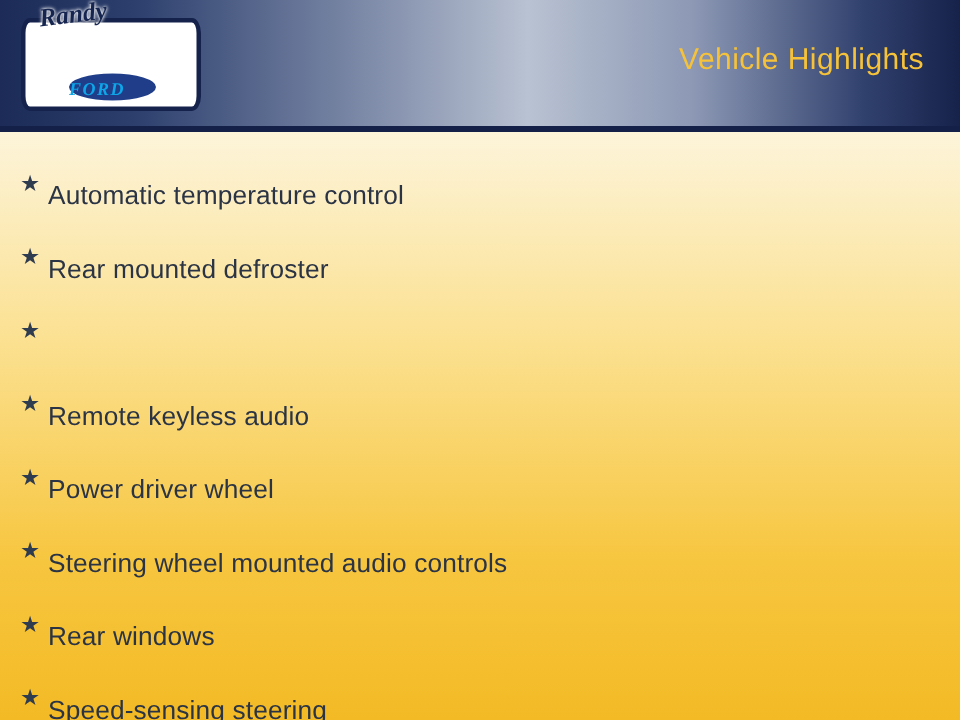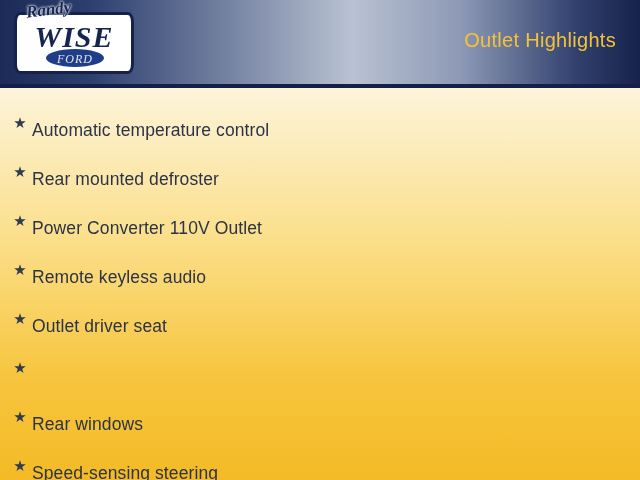--- a/index.html
+++ b/index.html
@@ -98,26 +98,26 @@
     background: #1f3d88;
     border: 2px solid #ffffff;
     border-radius: 50%;
     box-sizing: border-box;
   }
   .logo-ford-text {
     position: absolute;
     left: 0;
     top: 3px;
     width: 58px;
-    text-align: center;
+    text-align: left;
     font-family: "Liberation Serif", serif;
     font-style: italic;
-    font-weight: normal;
+    font-weight: bold;
     font-size: 12px;
-    color: #e5e5e5;
+    color: #0ea5e9;
     letter-spacing: 1px;
   }
   
   .features {
     position: absolute;
     left: 0;
     top: 88px;
     width: 640px;
     padding-top: 10px;
     box-sizing: border-box;
@@ -144,59 +144,58 @@
   }
 </style>
 </head>
 <body>
 
 <div class="slide">
 
   <div class="header">
     <div class="logo">
       <div class="logo-badge"></div>
-      <div class="logo-wise">WISE</div>
       <div class="logo-randy">Randy</div>
       <div class="logo-ford-oval">
         <div class="logo-ford-text">FORD</div>
       </div>
     </div>
-    <div class="header-title">Outlet Highlights</div>
+    <div class="header-title">Vehicle Highlights</div>
   </div>
   <div class="header-underline"></div>
 
   <div class="features">
 
     <div class="feature-row">
       <span class="bullet-star">★</span>
       <span class="feature-label">Automatic temperature control</span>
     </div>
 
     <div class="feature-row">
       <span class="bullet-star">★</span>
       <span class="feature-label">Rear mounted defroster</span>
     </div>
 
     <div class="feature-row">
       <span class="bullet-star">★</span>
-      <span class="feature-label">Power Converter 110V Outlet</span>
     </div>
 
     <div class="feature-row">
       <span class="bullet-star">★</span>
       <span class="feature-label">Remote keyless audio</span>
     </div>
 
     <div class="feature-row">
       <span class="bullet-star">★</span>
-      <span class="feature-label">Outlet driver seat</span>
-    </div>
-
-    <div class="feature-row">
-      <span class="bullet-star">★</span>
+      <span class="feature-label">Power driver wheel</span>
+    </div>
+
+    <div class="feature-row">
+      <span class="bullet-star">★</span>
+      <span class="feature-label">Steering wheel mounted audio controls</span>
     </div>
 
     <div class="feature-row">
       <span class="bullet-star">★</span>
       <span class="feature-label">Rear windows</span>
     </div>
 
     <div class="feature-row">
       <span class="bullet-star">★</span>
       <span class="feature-label">Speed-sensing steering</span>

